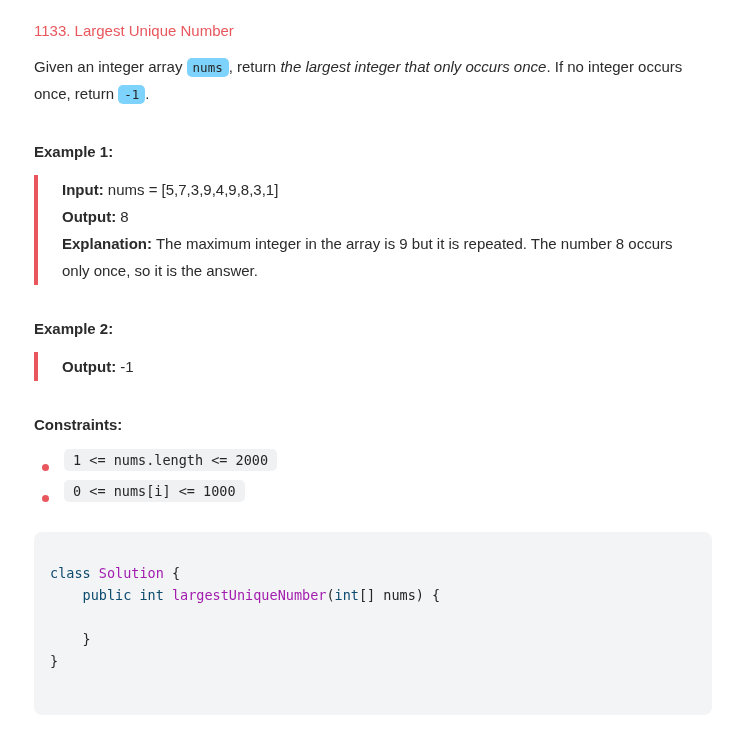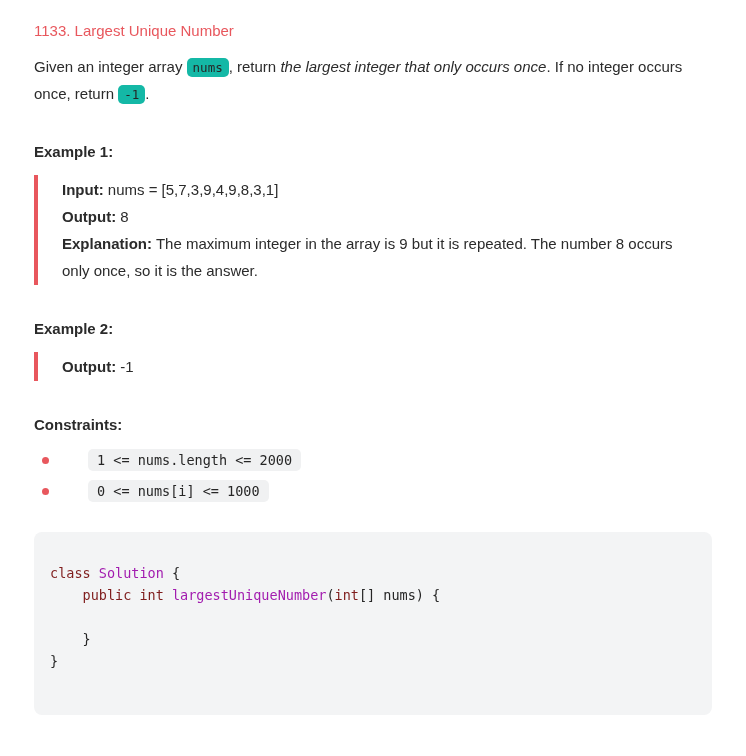--- a/index.html
+++ b/index.html
@@ -23,21 +23,21 @@
 
   .desc {
     font-size: 15px;
     line-height: 26px;
     margin: 0;
   }
 
   .inline-code {
     font-family: "DejaVu Sans Mono", monospace;
     font-size: 12.5px;
-    background: #14b8a6;
+    background: #7dd3fc;
     border-radius: 5px;
     padding: 2px 6px;
     color: #262626;
     white-space: nowrap;
   }
 
   .section-heading {
     font-size: 15px;
     font-weight: 700;
     margin: 34px 0 0 0;
@@ -54,23 +54,22 @@
   .example-block p { margin: 0; }
   .lbl { font-weight: 700; }
 
   .constraints-list {
     list-style: none;
     margin: 14px 0 0 0;
     padding: 0 0 0 8px;
   }
   .constraint-item {
     display: flex;
-    align-items: center;
+    align-items: flex-end;
     margin-bottom: 9px;
-    gap: 24px;
   }
   .bullet {
     width: 7px; height: 7px;
     border-radius: 50%;
     background: #e8575d;
     margin-right: 15px;
     flex: 0 0 auto;
   }
   .code-badge {
     font-family: "DejaVu Sans Mono", monospace;
@@ -87,21 +86,21 @@
     background: #f3f4f5;
     border-radius: 8px;
     padding: 30px 16px 0 16px;
     height: 183px;
     font-family: "DejaVu Sans Mono", monospace;
     font-size: 13.5px;
     line-height: 22px;
     color: #262626;
   }
   .code-line { white-space: pre; min-height: 22px; }
-  .kw { color: #7f1d1d; margin-top: 22px; }
+  .kw { color: #0c4a6e; margin-top: 22px; }
   .ty { color: #a21caf; }
 </style>
 </head>
 <body>
 
 <div class="container">
 
   <h4 class="title">1133. Largest Unique Number</h4>
 
   <p class="desc"><span>Given an integer array </span><span class="inline-code">nums</span><span>, return </span><em>the largest integer that only occurs once</em><span>. If no integer occurs once, return </span><span class="inline-code">-1</span><span>.</span></p>

